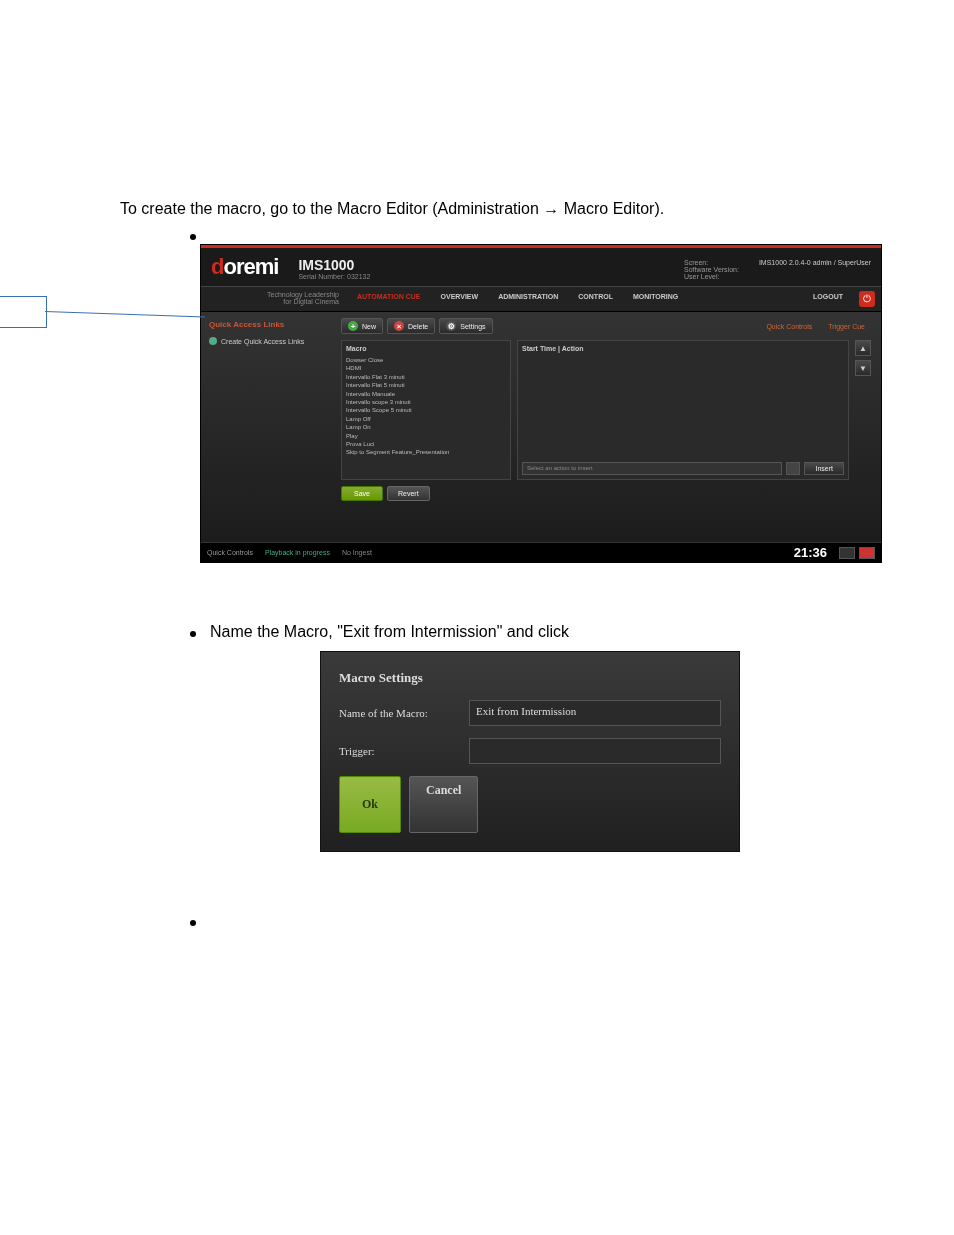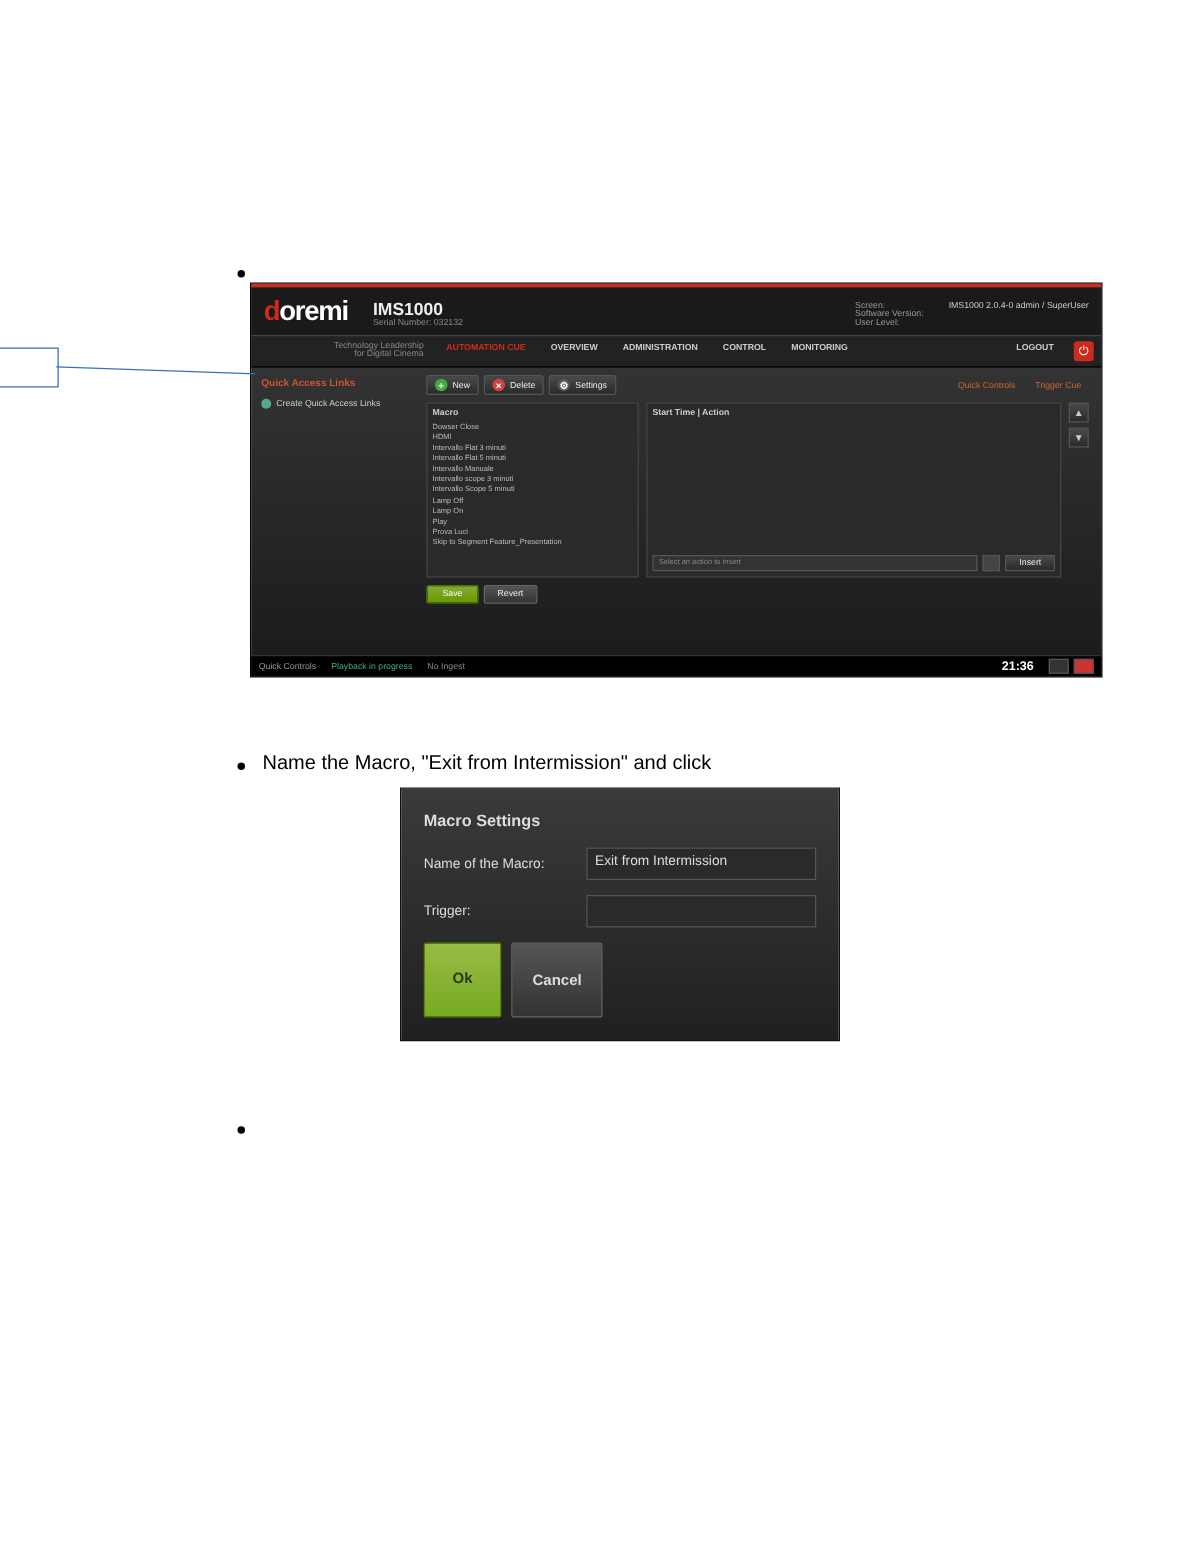--- a/index.html
+++ b/index.html
@@ -52,42 +52,43 @@
   .insert-row .ins { background:linear-gradient(#4a4a4a,#2a2a2a); border:1px solid #555; padding:2px 10px; font-size:7px; color:#eee; }
   .arrow-col { display:flex; flex-direction:column; gap:4px; justify-content:flex-start; }
   .arrow-btn { width:14px; height:14px; background:linear-gradient(#4a4a4a,#2a2a2a); border:1px solid #555; display:flex; align-items:center; justify-content:center; color:#ccc; font-size:8px; }
   .save-row { margin-top:6px; display:flex; gap:4px; }
   .btn-green { background:linear-gradient(#8a3,#690); border:1px solid #470; color:#fff; font-size:7px; padding:3px 12px; border-radius:2px; }
   .btn-grey { background:linear-gradient(#555,#333); border:1px solid #666; color:#eee; font-size:7px; padding:3px 10px; border-radius:2px; }
   .ss-footer { display:flex; align-items:center; background:#000; border-top:1px solid #333; padding:2px 6px; font-size:7px; }
   .ss-footer .qc { color:#999; margin-right:12px; }
   .ss-footer .pb { color:#4a8; margin-right:12px; }
   .ss-footer .ni { color:#888; }
-  .ss-footer .time { margin-left:auto; color:#fff; font-weight:bold; font-size:10px; margin-right:8px; }
+  .ss-footer .time { margin-left:auto; color:#fff; font-weight:bold; font-size:13px; margin-right:8px; }
   .ss-footer .ficon { width:14px; height:10px; background:#333; border:1px solid #555; margin-left:4px; }
   .ss-footer .ficon.red { background:#c33; }
 
   
-  .dialog-shot { margin:10px 0 60px 260px; width:352px; background:linear-gradient(#3a3a3a,#202020); border:1px solid #111; padding:18px; box-sizing:border-box; color:#ddd; font-family:Liberation Sans, sans-serif; font-size:12px; }
+  .dialog-shot { margin:10px 0 60px 260px; width:420px; background:linear-gradient(#3a3a3a,#202020); border:1px solid #111; padding:18px; box-sizing:border-box; color:#ddd; font-family:Liberation Serif, serif; font-size:12px; }
   .dlg-title { font-weight:bold; font-size:13px; margin-bottom:14px; }
   .dlg-row { display:flex; align-items:center; margin-bottom:12px; }
   .dlg-lbl { width:110px; font-size:11px; }
   .dlg-input { flex:1; background:#2a2a2a; border:1px solid #555; padding:4px 6px; color:#ddd; font-size:11px; min-height:16px;margin-left:20px; }
   .dlg-btns { display:flex; gap:8px; margin-top:10px; }
   .dlg-btn-ok { background:linear-gradient(#9b4,#7a2); border:1px solid #580; padding:20px 22px; font-weight:bold; color:#2a3a10; border-radius:2px; }
-  .dlg-btn-cancel { background:linear-gradient(#555,#333); border:1px solid #666; padding:22px 16px; font-weight:bold; color:#ddd; border-radius:2px; }
+  .dlg-btn-cancel { background:linear-gradient(#555,#333); border:1px solid #666; padding:6px 16px; font-weight:bold; color:#ddd; border-radius:2px; }
 
   .connector-box { position:relative; }
   .blue-box { position:absolute; left:-90px; top:52px; width:75px; height:30px; border:1px solid #3b6fb5; background:#fff; }
   .blue-line { position:absolute; left:-15px; top:67px; width:160px; height:1px; background:#3b6fb5; transform:rotate(2deg); transform-origin:left; }
 </style>
 </head>
 <body>
 
 <div class="page">
+  <p class="doc-text">To create the macro, go to the Macro Editor (Administration → Macro Editor).</p>
   <div class="bullet-row">
       <span class="bullet"></span>
     </div>
 
   <div class="connector-box">
     <div class="blue-box"></div>
     <div class="blue-line"></div>
 
     <div class="screenshot">
       <div class="ss-topbar"></div>

